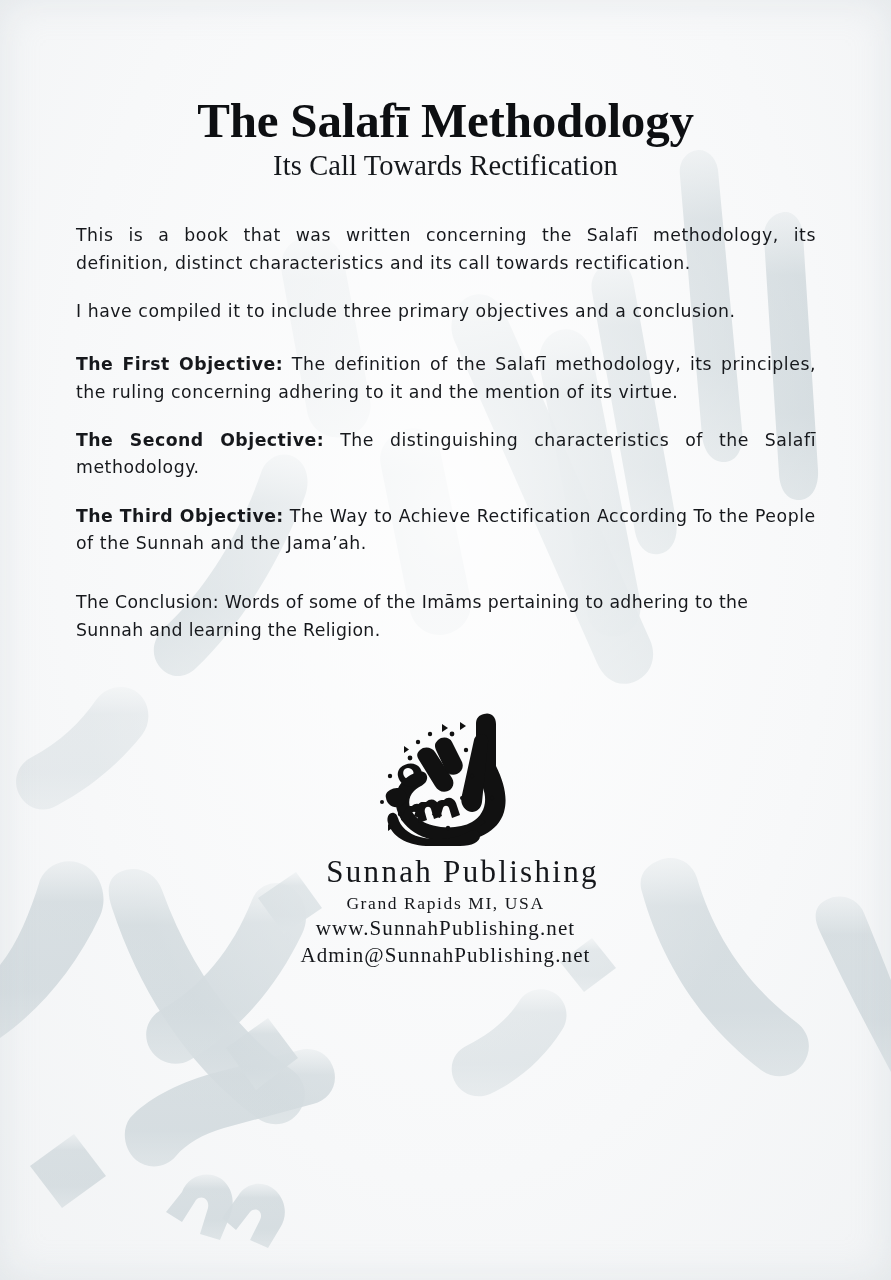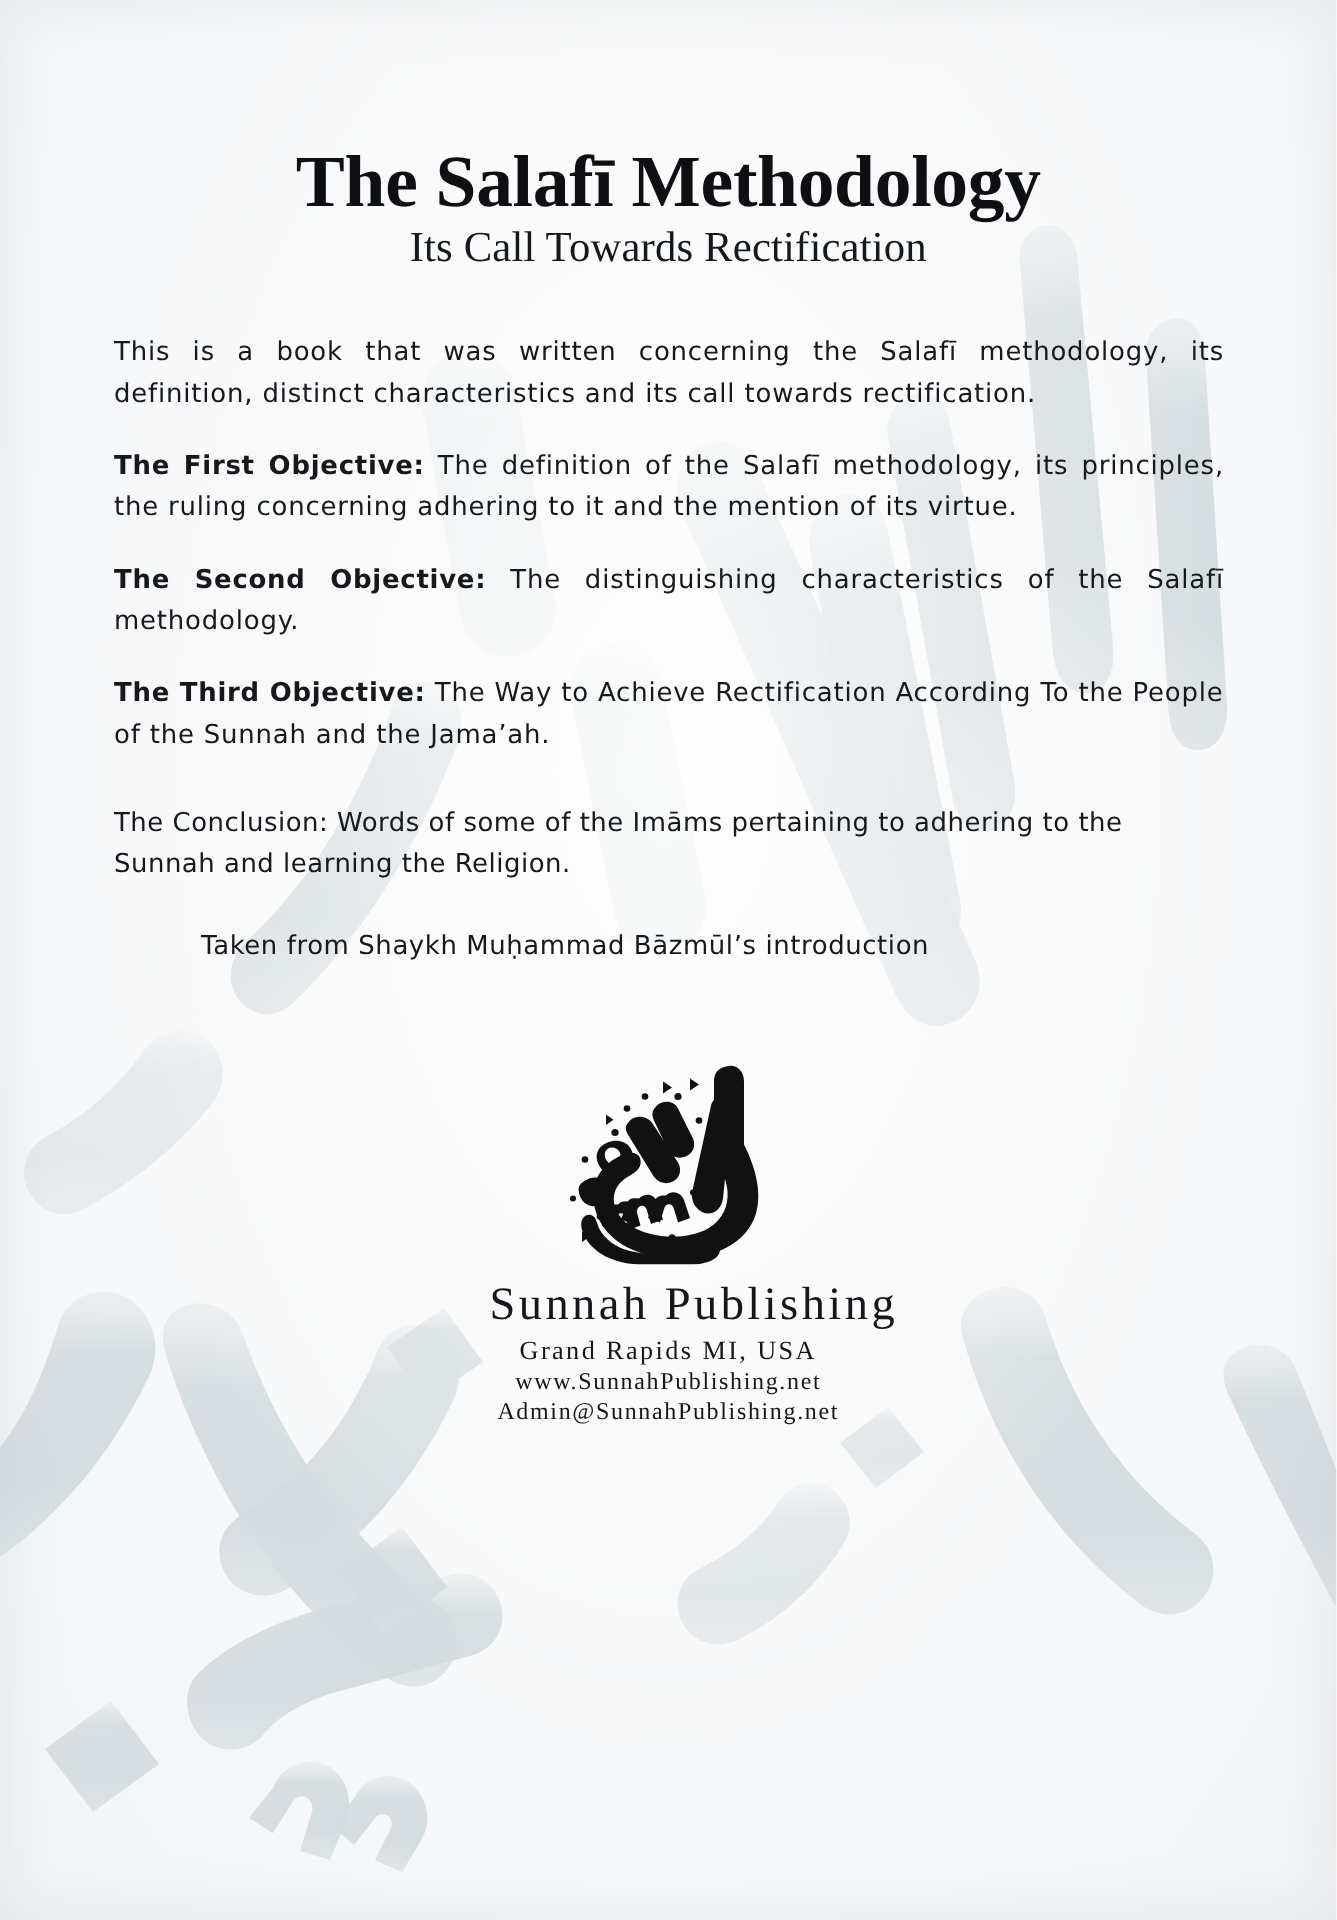--- a/index.html
+++ b/index.html
@@ -140,21 +140,21 @@
   .pub-city {
     font-family: "Liberation Serif", "DejaVu Serif", serif;
     font-size: 17.5px;
     letter-spacing: 1.6px;
     color: #15171b;
     margin: 3px 0 0 0;
   }
   .pub-web,
   .pub-mail {
     font-family: "Liberation Serif", "DejaVu Serif", serif;
-    font-size: 16px;
+    font-size: 21px;
     letter-spacing: 1.1px;
     color: #15171b;
     margin: 2px 0 0 0;
   }
 </style>
 </head>
 <body>
 
 <div id="page">
 
@@ -215,30 +215,30 @@
 
     <div class="title-block">
       <h1 class="main-title">The Salafī Methodology</h1>
       <p class="subtitle-line subtitle-2">Its Call Towards Rectification</p>
     </div>
 
     <div class="body-block">
 
       <p class="para">This is a book that was written concerning the Salafī methodology, its definition, distinct characteristics and its call towards rectification.</p>
 
+      <p class="para para-gap-lg">I have compiled it to include three primary objectives and a conclusion.</p>
 
       <p class="para"><span class="lead">The First Objective:</span><span> The definition of the Salafī methodology, its principles, the ruling concerning adhering to it and the mention of its virtue.</span></p>
 
       <p class="para"><span class="lead">The Second Objective:</span><span>  The distinguishing characteristics of the Salafī methodology.</span></p>
 
       <p class="para tight"><span class="lead">The Third Objective:</span><span> The Way to Achieve Rectification According To the People of the Sunnah and the Jama’ah.</span></p>
 
       <p class="para para-conclusion">The Conclusion: Words of some of the Imāms pertaining to adhering to the Sunnah and learning the Religion.</p>
 
-      <p class="attribution">Taken from Shaykh Muḥammad Bāzmūl’s introduction</p>
     </div>
 
     <div class="logo-wrap">
       <svg width="180" height="140" viewBox="0 0 180 140" xmlns="http://www.w3.org/2000/svg">
         <g fill="#111111" stroke="none">
 
           <path d="M128 8 C134 6 140 10 140 18 L140 60
                    C148 76 152 92 148 106
                    C142 126 120 136 96 136
                    C66 136 44 122 40 100

